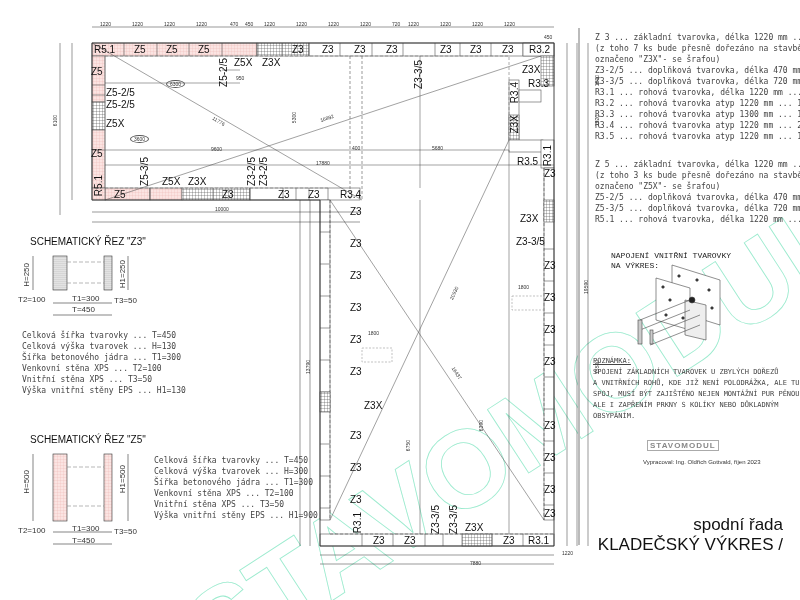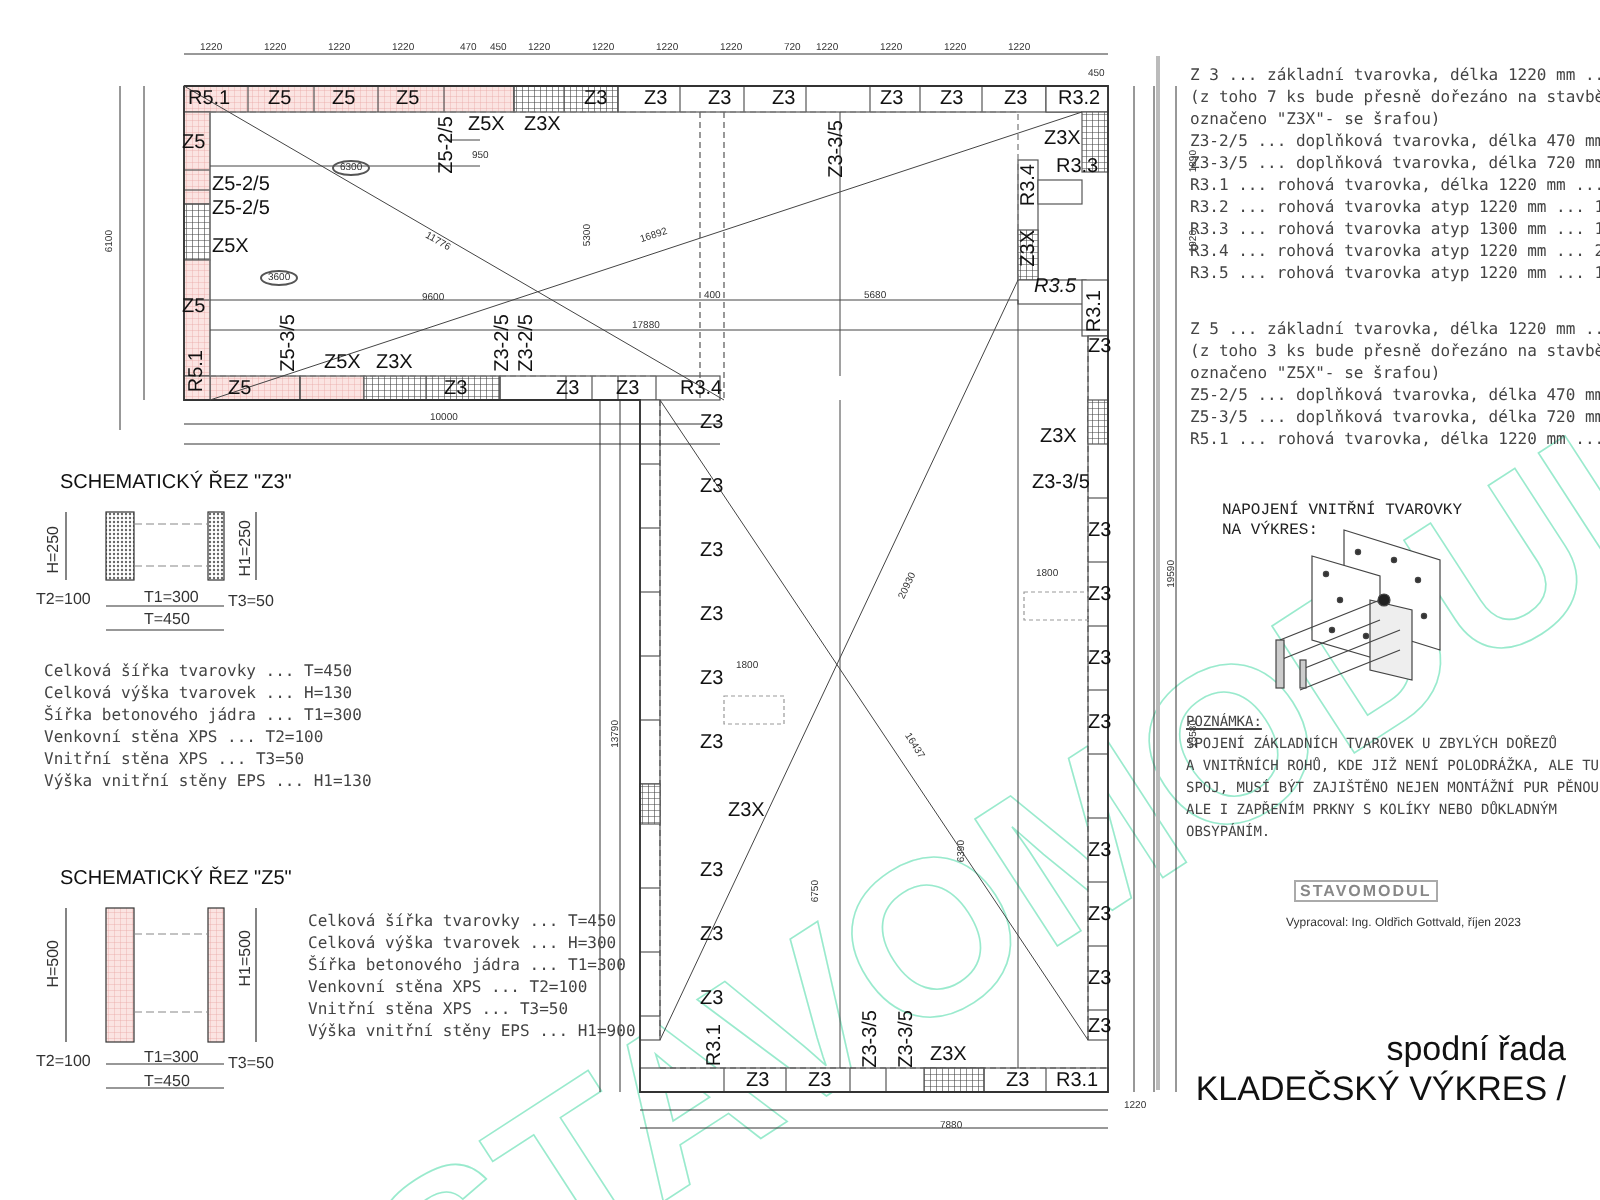--- a/index.html
+++ b/index.html
@@ -245,21 +245,21 @@
 <div class="abs lbl" style="left:162px;top:176px;">Z5X</div>
 <div class="abs lbl" style="left:188px;top:176px;">Z3X</div>
 <div class="abs lbl vert" style="left:246px;top:157px;">Z3-2/5</div>
 <div class="abs lbl vert" style="left:258px;top:157px;">Z3-2/5</div>
 
 <div class="abs lbl vert" style="left:413px;top:60px;">Z3-3/5</div>
 <div class="abs lbl" style="left:522px;top:64px;">Z3X</div>
 <div class="abs lbl" style="left:528px;top:78px;">R3.3</div>
 <div class="abs lbl vert" style="left:509px;top:82px;">R3.4</div>
 <div class="abs lbl vert" style="left:509px;top:115px;">Z3X</div>
-<div class="abs lbl" style="left:517px;top:138px;font-style:italic;">R3.5</div>
+<div class="abs lbl" style="left:517px;top:156px;">R3.5</div>
 <div class="abs lbl vert" style="left:542px;top:145px;">R3.1</div>
 
 <div class="abs lbl" style="left:544px;top:168px;">Z3</div>
 <div class="abs lbl" style="left:520px;top:213px;">Z3X</div>
 <div class="abs lbl" style="left:516px;top:236px;">Z3-3/5</div>
 <div class="abs lbl" style="left:544px;top:260px;">Z3</div>
 <div class="abs lbl" style="left:544px;top:292px;">Z3</div>
 <div class="abs lbl" style="left:544px;top:324px;">Z3</div>
 <div class="abs lbl" style="left:544px;top:356px;">Z3</div>
 <div class="abs lbl" style="left:544px;top:420px;">Z3</div>

